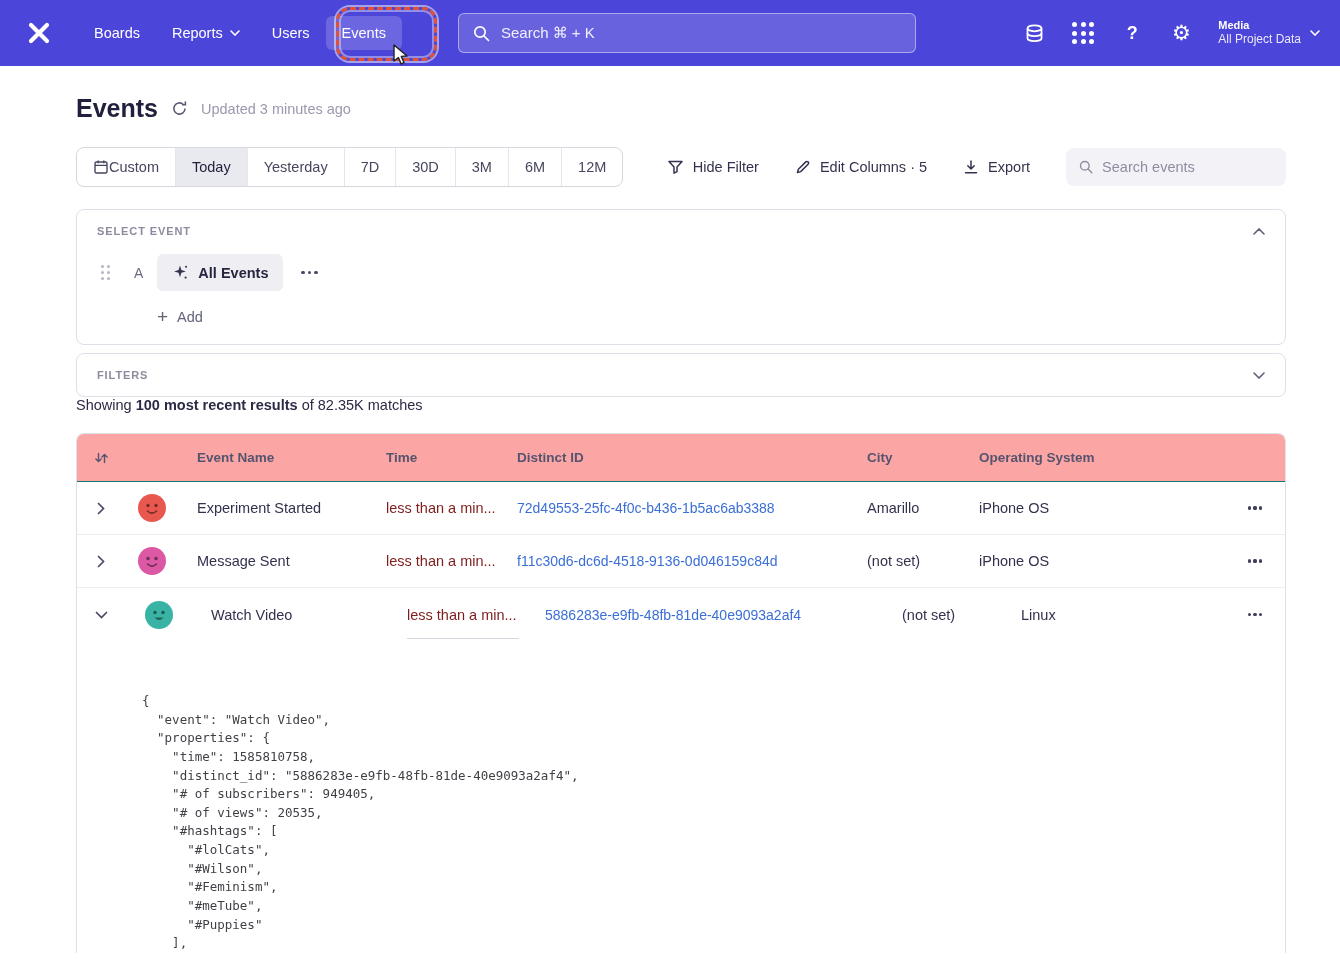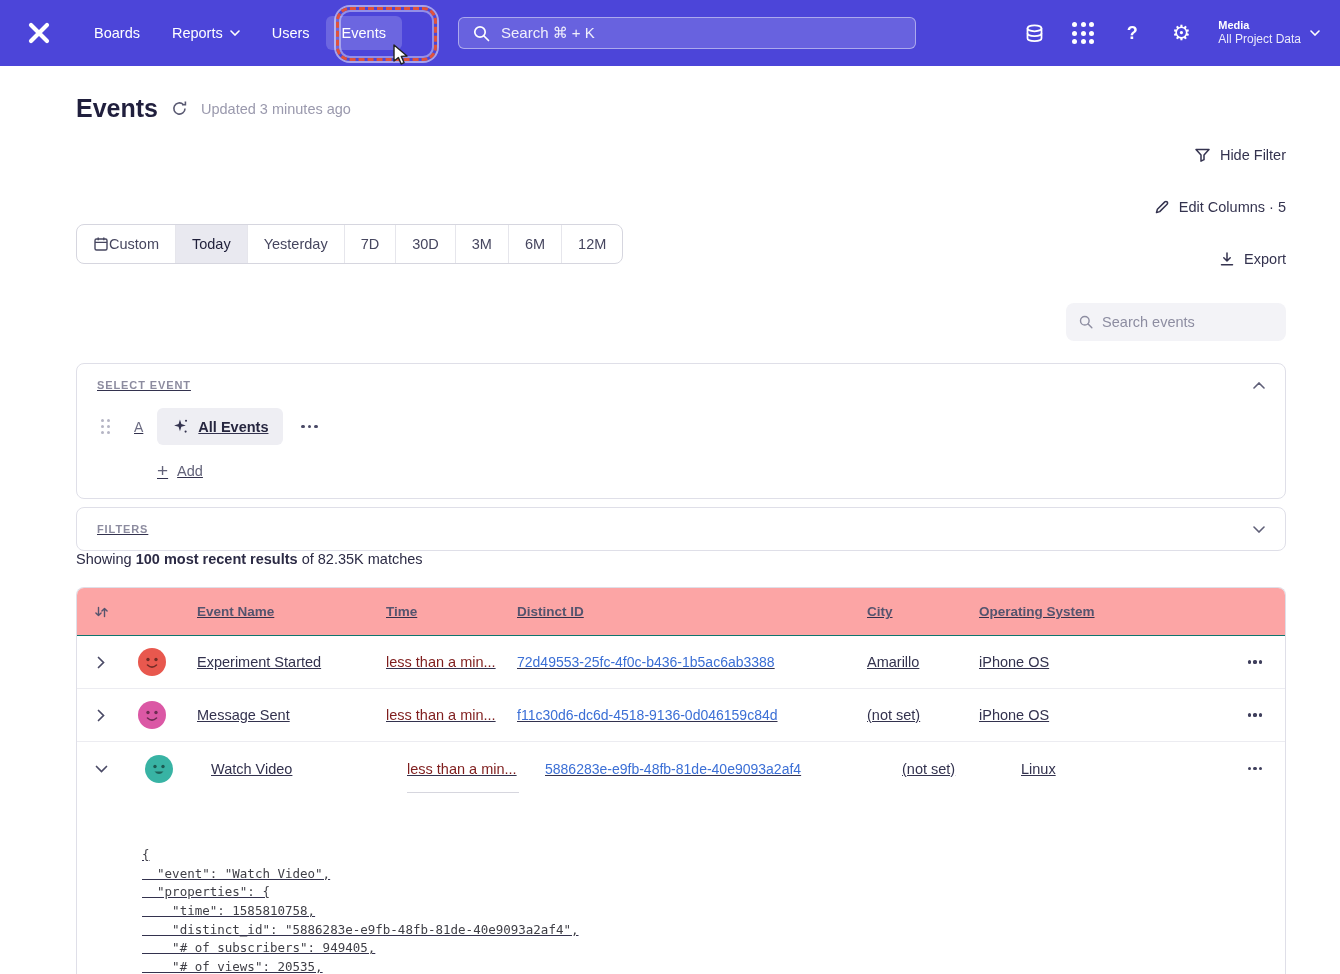--- a/index.html
+++ b/index.html
@@ -7,21 +7,21 @@
   body { font-family:"Liberation Sans",sans-serif; background:#fff; color:#33324e; }
   button { font-family:inherit; background:none; border:0; cursor:pointer; color:inherit; }
   input { font-family:inherit; }
 
   
   .navbar { position:relative; height:66px; background:#4c45d9; display:flex; align-items:center; padding:0 20px; color:#fff; }
   .logo { width:30px; height:30px; margin-left:4px; display:flex; align-items:center; justify-content:center; cursor:pointer; }
   .nav-items { display:flex; margin-left:24px; }
   .nav-item { display:flex; align-items:center; gap:7px; padding:9px 16px; color:#fff; font-size:14.5px; border-radius:6px; cursor:pointer; white-space:nowrap;text-align:right; }
   .nav-item.active { background:rgba(255,255,255,.18); }
-  .nav-search { display:flex; align-items:center; gap:11px; width:458px; height:32px; margin-left:56px; padding:0 14px; background:rgba(255,255,255,.16); border:1px solid rgba(255,255,255,.45); border-radius:6px; font-size:15px; color:rgba(255,255,255,.9); cursor:text; }
+  .nav-search { display:flex; align-items:center; gap:11px; width:458px; height:40px; margin-left:56px; padding:0 14px; background:rgba(255,255,255,.16); border:1px solid rgba(255,255,255,.45); border-radius:6px; font-size:15px; color:rgba(255,255,255,.9); cursor:text; }
   .nav-right { margin-left:auto; display:flex; align-items:center; gap:25px; }
   .nav-icon { width:24px; height:24px; display:flex; align-items:center; justify-content:center; color:#fff; cursor:pointer; }
   .help-q { font-size:18px; font-weight:700; color:#fff; }
   .gear-glyph { font-family:"DejaVu Sans",sans-serif; font-size:21px; color:#fff; line-height:1; }
   .dots9 { display:grid; grid-template-columns:repeat(3,5px); gap:3.5px; }
   .dots9 i { width:5px; height:5px; background:#fff; border-radius:50%; }
   .project-wrap { display:flex; align-items:center; gap:9px; cursor:pointer; }
   .project-name { font-size:11px; font-weight:700; line-height:1.25; }
   .project-scope { font-size:12px; opacity:.88; line-height:1.25; }
 
@@ -33,27 +33,27 @@
   .page-header { display:flex; align-items:center; gap:13px; margin-top:28px; }
   h1 { font-size:25px; color:#201f3d; font-weight:700; }
   .refresh-btn { display:flex; align-items:center; }
   .updated { font-size:14.5px; color:#9a99ad; }
 
   .toolbar { display:flex; align-items:center; margin-top:24px; }
   .segmented { display:inline-flex; border:1px solid #d6d6df; border-radius:8px; overflow:hidden; background:#fff; }
   .seg { display:flex; align-items:center; height:38px; padding:0 16px; font-size:14.5px; color:#46465f; border-right:1px solid #e6e6ec; white-space:nowrap; }
   .seg:last-child { border-right:0; }
   .seg.selected { background:#e9e9f0; color:#1f1f3a; }
-  .toolbar-right { margin-left:auto; display:flex; align-items:flex-end; gap:36px;flex-direction:column; }
+  .toolbar-right { margin-left:auto; display:flex; align-items:center; gap:36px; }
   .tool-btn { display:flex; align-items:center; gap:9px; font-size:14.5px; color:#34334f; white-space:nowrap; }
   .search-events { display:flex; align-items:center; gap:9px; width:220px; height:38px; padding:0 13px; background:#f3f3f7; border-radius:8px; }
   .search-events input { border:0; background:transparent; outline:none; font-size:14.5px; color:#33324e; width:100%; }
   .search-events input::placeholder { color:#8d8da1; }
 
-  .card { border:1px solid #dfdfe8; border-radius:8px; margin-top:22px; background:#fff;text-decoration:underline; }
+  .card { border:1px solid #dfdfe8; border-radius:8px; margin-top:22px; background:#fff; }
   .card-head { display:flex; align-items:center; justify-content:space-between; padding:15px 20px; cursor:pointer; }
   .card-label { font-size:11px; font-weight:700; letter-spacing:.9px; color:#8c8b9f; }
   .filters-card { margin-top:8px; }
 
   .event-row { display:flex; align-items:center; padding:2px 20px 0; }
   .drag { display:grid; grid-template-columns:repeat(2,3px); gap:3px; cursor:grab; padding:4px; }
   .drag i { width:3px; height:3px; border-radius:50%; background:#b5b5c4; }
   .row-letter { color:#6b6b82; font-size:14px; margin:0 14px 0 20px; }
   .event-chip { display:flex; align-items:center; gap:9px; height:37px; padding:0 15px; background:#eeeef3; border-radius:6px; font-size:14.5px; font-weight:700; color:#26263f; }
   .more-dots { display:flex; gap:3px; padding:10px; margin-left:8px; align-items:center; }

